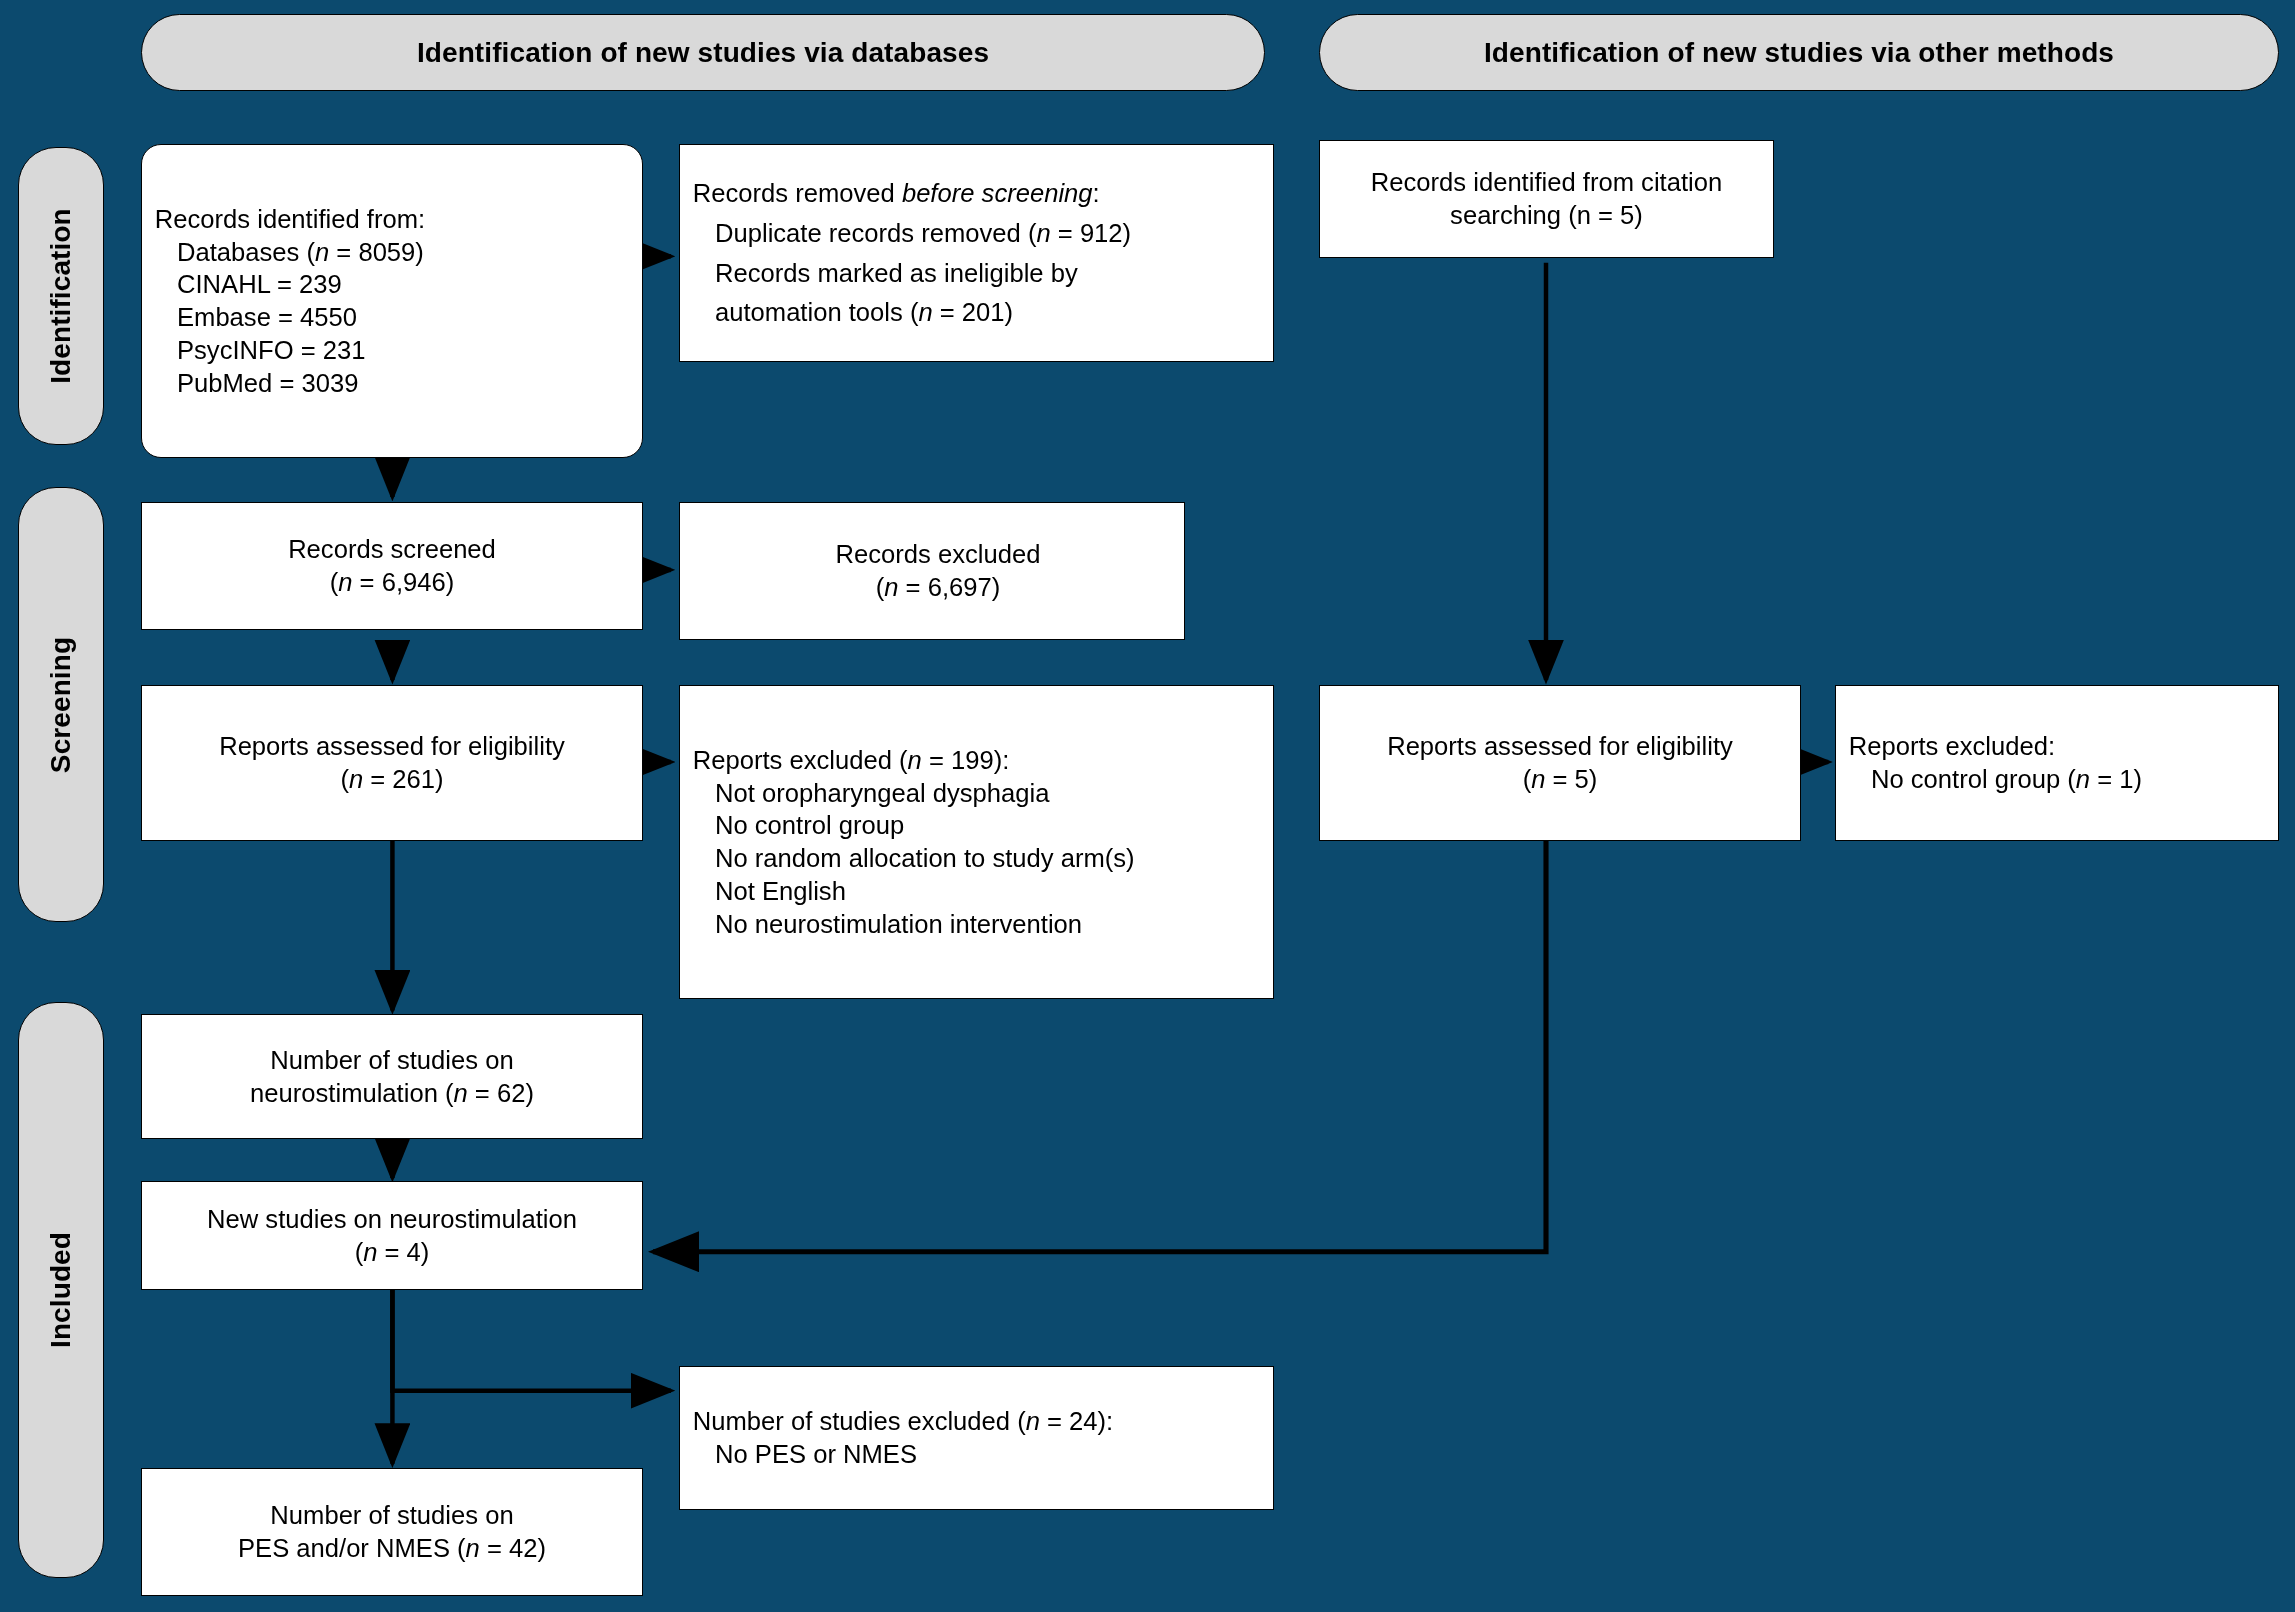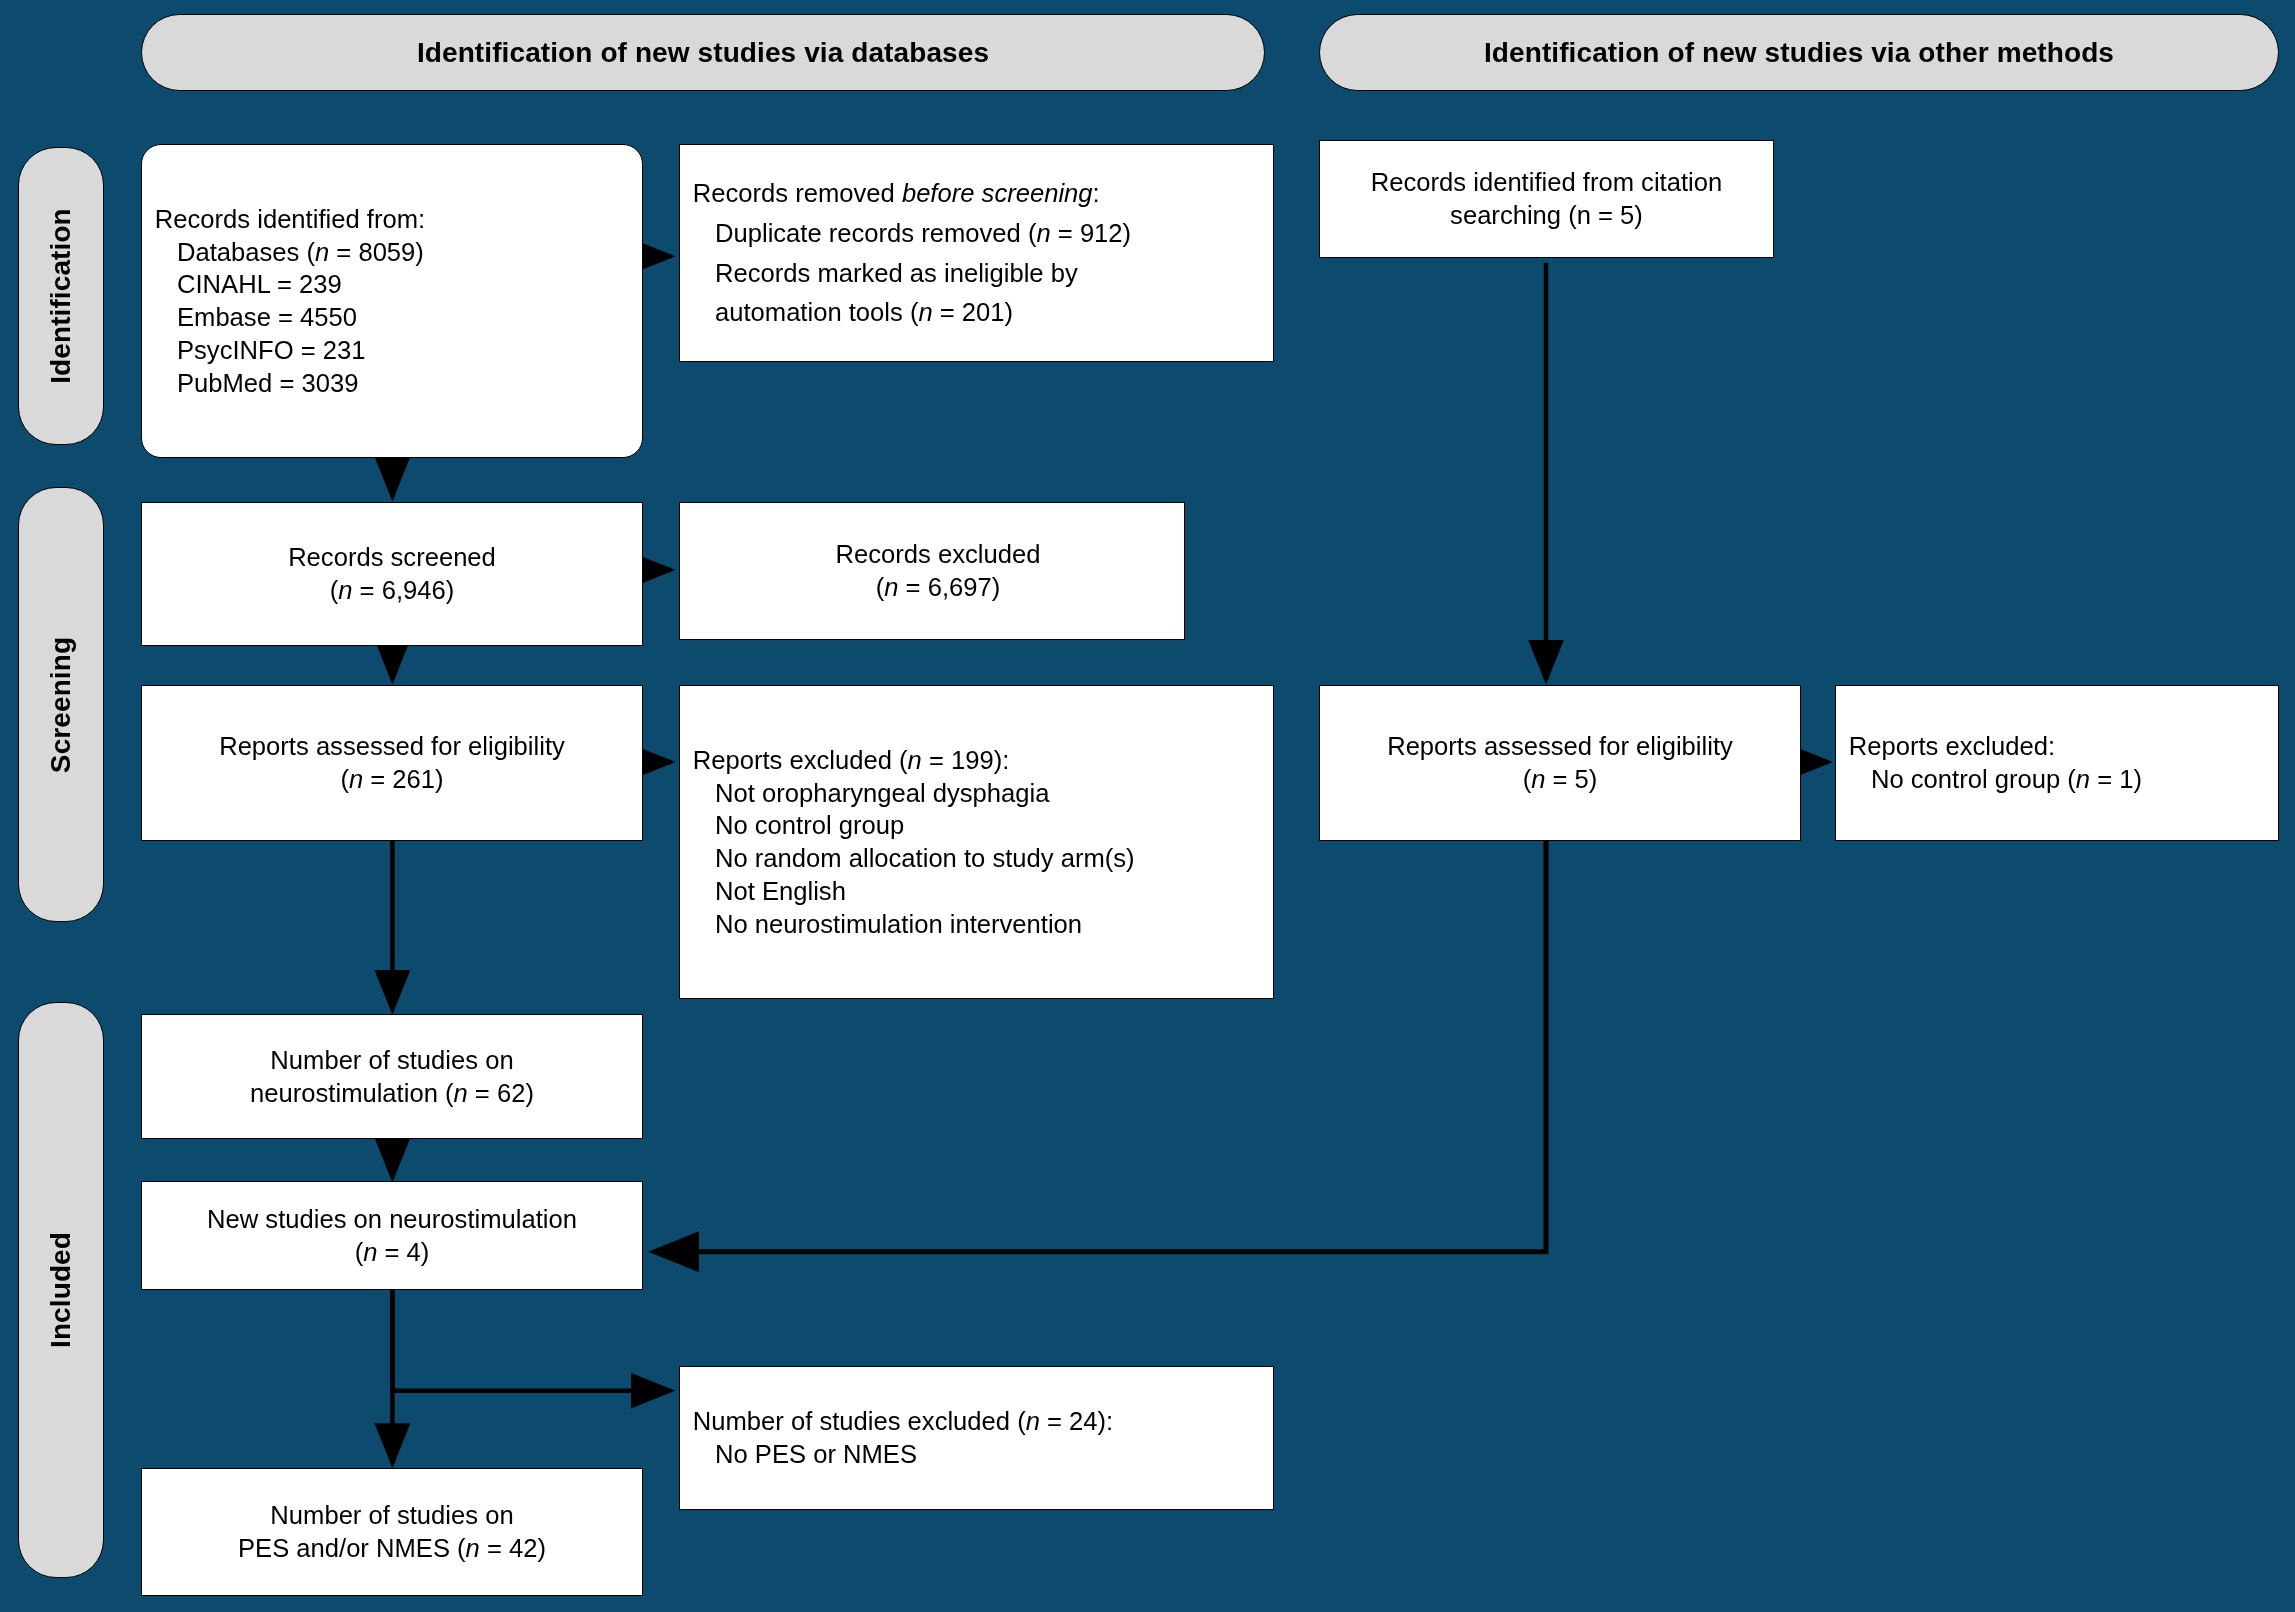--- a/index.html
+++ b/index.html
@@ -93,21 +93,21 @@
     <div class="pad indent"><span>PubMed = 3039</span></div>
   </div>
 
   <div class="box lft" style="left:679px;top:144px;width:595px;height:218px;gap:7px;">
     <div class="pad"><span>Records removed </span><span class="ital">before screening</span><span>:</span></div>
     <div class="pad indent"><span>Duplicate records removed (<i>n</i> = 912)</span></div>
     <div class="pad indent"><span>Records marked as ineligible by</span></div>
     <div class="pad indent"><span>automation tools (<i>n</i> = 201)</span></div>
   </div>
 
-  <div class="box ctr" style="left:141px;top:502px;width:502px;height:144px;">
+  <div class="box ctr" style="left:141px;top:502px;width:502px;height:128px;">
     <div class="pad">Records screened</div>
     <div class="pad"><span>(<i>n</i> = 6,946)</span></div>
   </div>
 
   <div class="box ctr" style="left:679px;top:502px;width:506px;height:138px;padding-left:12px;">
     <div class="pad">Records excluded</div>
     <div class="pad"><span>(<i>n</i> = 6,697)</span></div>
   </div>
 
   <div class="box ctr" style="left:141px;top:685px;width:502px;height:156px;">

